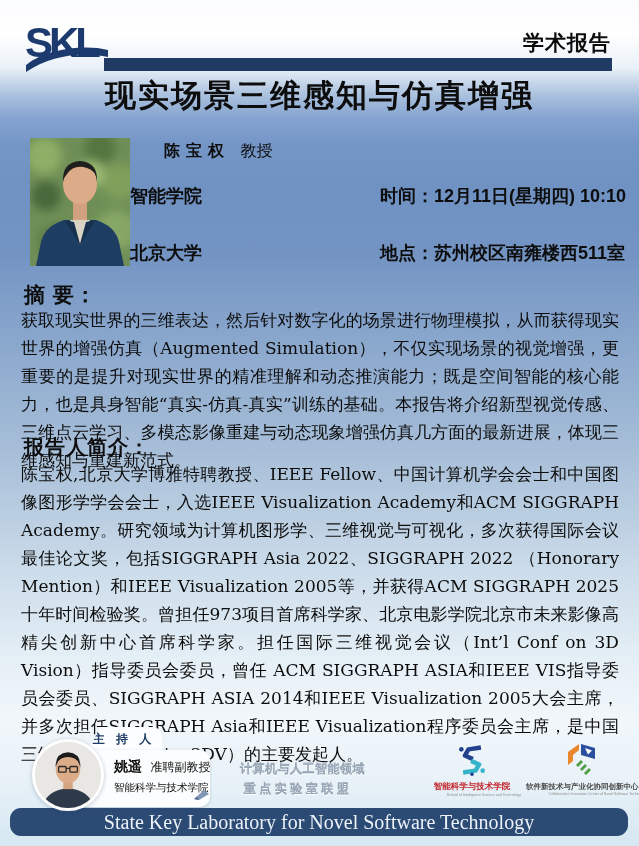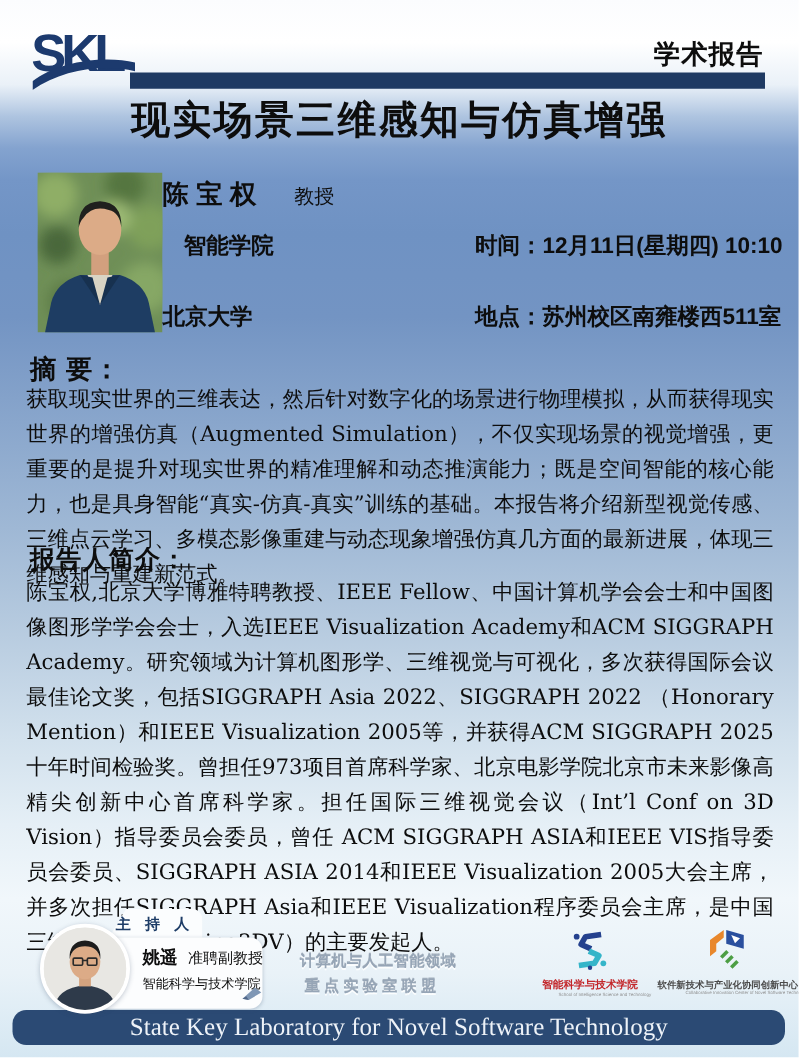--- a/index.html
+++ b/index.html
@@ -12,24 +12,24 @@
       #b8cce0 60%, #d2e1ed 70%, #e5eff6 78%, #f1f7fb 85%, #e9f2f8 92%, #d5e7f2 100%);
   }
   .skl-logo { position:absolute; left:26px; top:20px; width:82px; height:58px; }
   .lab-name { position:absolute; left:130px; top:29px; font-size:21px; font-weight:bold; letter-spacing:1px; }
   .forum-type { position:absolute; right:28px; top:29px; font-size:21px; font-weight:bold; letter-spacing:1px; }
   .header-bar { position:absolute; left:104px; top:58px; width:508px; height:13px; background:#1f3a63; }
   .title { position:absolute; left:0; right:0; top:75px; text-align:center; font-size:31px; font-weight:bold; letter-spacing:2px; }
 
   .speaker-photo { position:absolute; left:30px; top:138px; width:100px; height:128px; }
   .speaker-name-row { position:absolute; left:130px; top:141px; white-space:nowrap; }
-  .speaker-name { font-family:"DejaVu Serif", serif; font-size:21px; font-weight:600; letter-spacing:6px; }
-  .speaker-degree { font-size:16px; font-weight:500; margin-left:20px; }
+  .speaker-name { font-family:"DejaVu Serif", serif; font-size:16px; font-weight:600; letter-spacing:6px;padding-left:34px; }
+  .speaker-degree { font-size:16px; font-weight:500; margin-left:6px; }
   .info { font-size:18px; font-weight:600; white-space:nowrap; }
-  .dept { position:absolute; left:130px; top:184px;padding-left:17px; }
+  .dept { position:absolute; left:130px; top:184px; }
   .univ { position:absolute; left:130px; top:241px; }
   .time-row { position:absolute; left:380px; top:184px; }
   .loc-row { position:absolute; left:380px; top:241px;text-align:center; }
 
   .sec-heading { position:absolute; left:24px; font-size:21px; font-weight:bold; letter-spacing:1px; }
   .abstract-heading { top:281px; }
   .abstract-body { position:absolute; left:21px; top:306px; width:598px; font-size:17px; line-height:28px;
     text-align:justify; font-family:"DejaVu Serif", serif; }
   .bio-heading { top:434px; font-size:20px; }
   .bio-body { position:absolute; left:21px; top:460px; width:598px; font-size:17px; line-height:28px;

